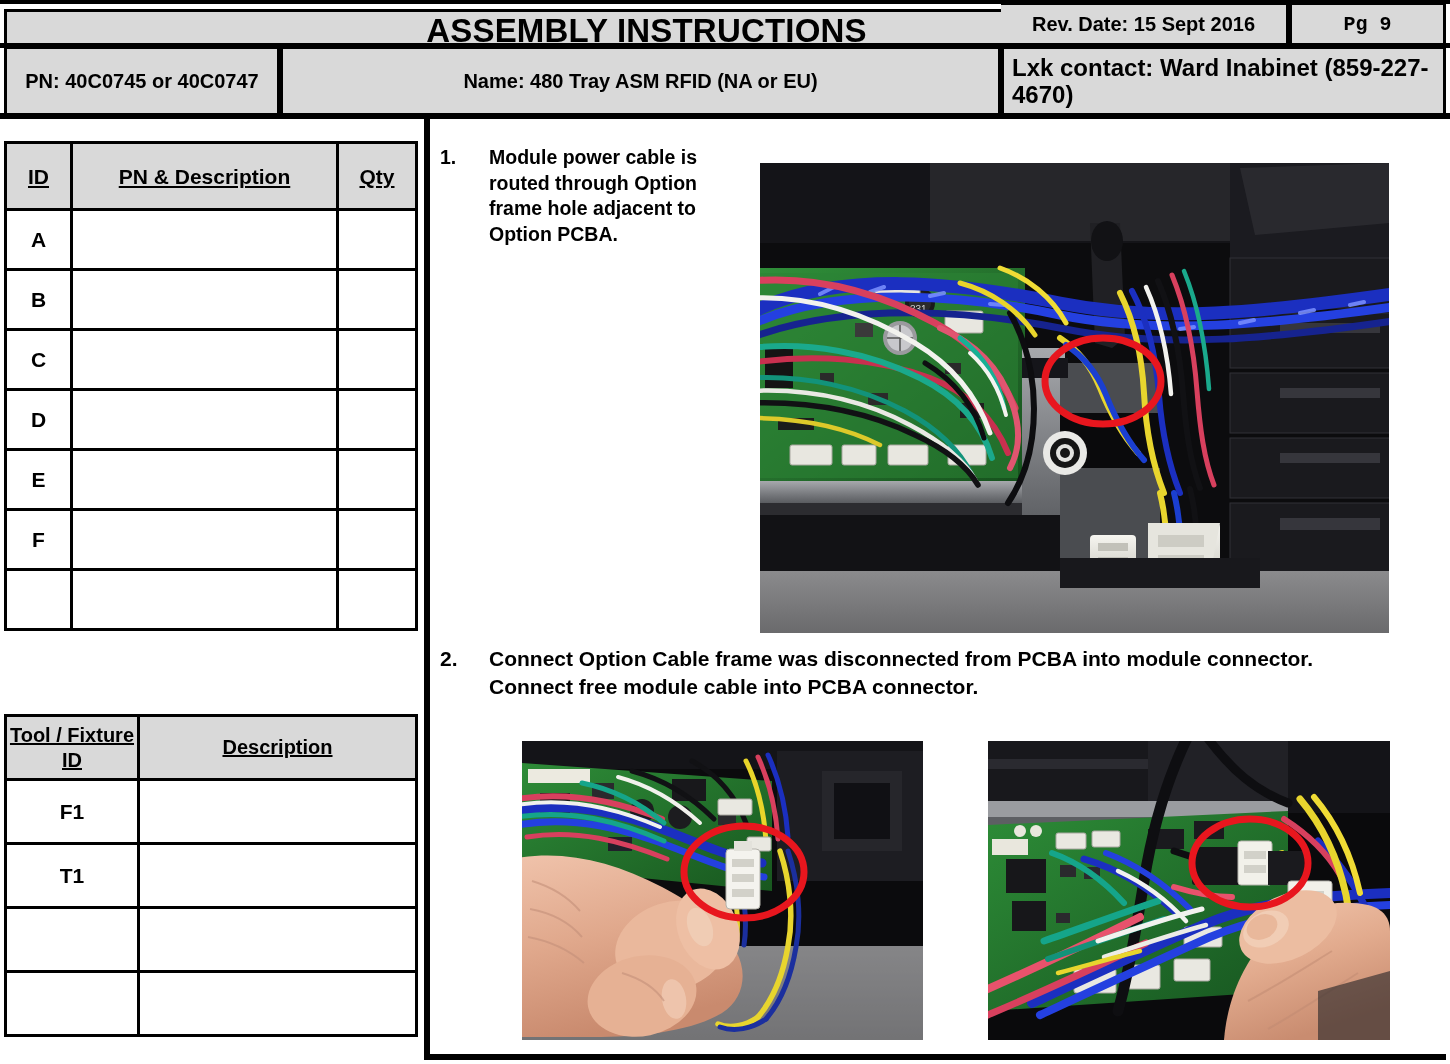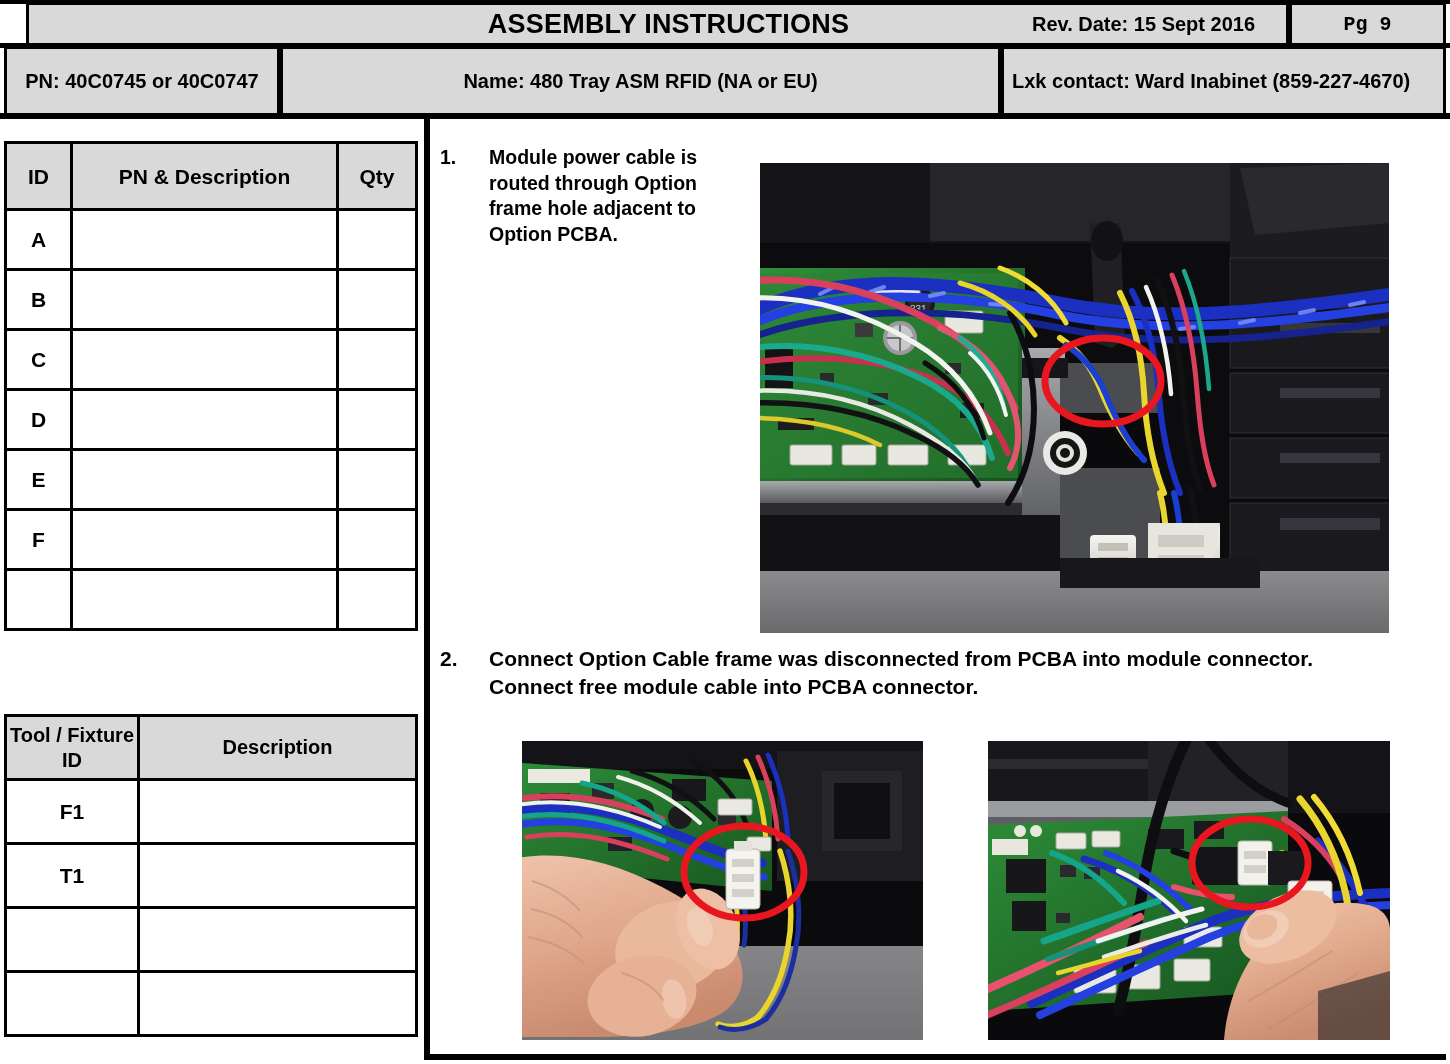--- a/index.html
+++ b/index.html
@@ -4,39 +4,39 @@
 <style>
   html,body{margin:0;padding:0;background:#fff;}
   body{width:1450px;height:1064px;position:relative;overflow:hidden;
        font-family:"Liberation Sans",sans-serif;color:#000;}
 
   
   #header{position:absolute;left:0;top:0;width:1450px;height:116px;}
   .hdr-cell{position:absolute;background:#d9d9d9;border:3px solid #000;
             box-sizing:border-box;display:flex;align-items:center;
             justify-content:center;text-align:center;font-weight:bold;}
-  #hdr-title{left:4px;top:2px;width:1285px;height:44px;font-size:27px;
-             letter-spacing:.2px;margin-left:22px;}
+  #hdr-title{left:4px;top:9px;width:1285px;height:44px;font-size:33px;
+             letter-spacing:.2px;}
   #hdr-rev{left:1001px;top:2px;width:288px;height:44px;font-size:20px;border-left:none;}
   #hdr-pg{left:1289px;top:2px;width:157px;height:44px;font-size:20px;font-family:Liberation Mono, monospace;}
   #hdr-pn{left:4px;top:46px;width:276px;height:70px;font-size:20px;line-height:26px;}
   #hdr-name{left:280px;top:46px;width:721px;height:70px;font-size:20px;}
-  #hdr-contact{left:1001px;top:46px;width:445px;height:70px;font-size:20px;
+  #hdr-contact{left:1001px;top:46px;width:445px;height:70px;font-size:24px;
                justify-content:flex-start;text-align:left;padding:0 8px;line-height:27px;}
 
   
   #rule-top{position:absolute;left:0;top:0;width:1450px;height:4px;background:#000;}
   #rule-mid{position:absolute;left:0;top:43px;width:1450px;height:5px;background:#000;}
   #rule-bot{position:absolute;left:0;top:113px;width:1450px;height:6px;background:#000;}
 
   
   table.grid{border-collapse:collapse;table-layout:fixed;}
   table.grid td,table.grid th{border:3px solid #000;font-weight:bold;text-align:center;
        font-size:21px;background:#fff;padding:0;}
-  table.grid th{background:#d9d9d9;line-height:25px;}
+  table.grid th{background:#d9d9d9;line-height:25px;text-decoration:underline;}
 
   #parts-table{position:absolute;left:4px;top:141px;width:411px;}
   #parts-table col.c1{width:66px}#parts-table col.c2{width:266px}#parts-table col.c3{width:79px}
   #parts-table th{height:64px;}
   #parts-table td{height:57px;}
 
   #tool-table{position:absolute;left:4px;top:714px;width:411px;}
   #tool-table col.t1{width:133px}#tool-table col.t2{width:278px}
   #tool-table th{height:61px;font-size:20px;}
   #tool-table td{height:61px;}

